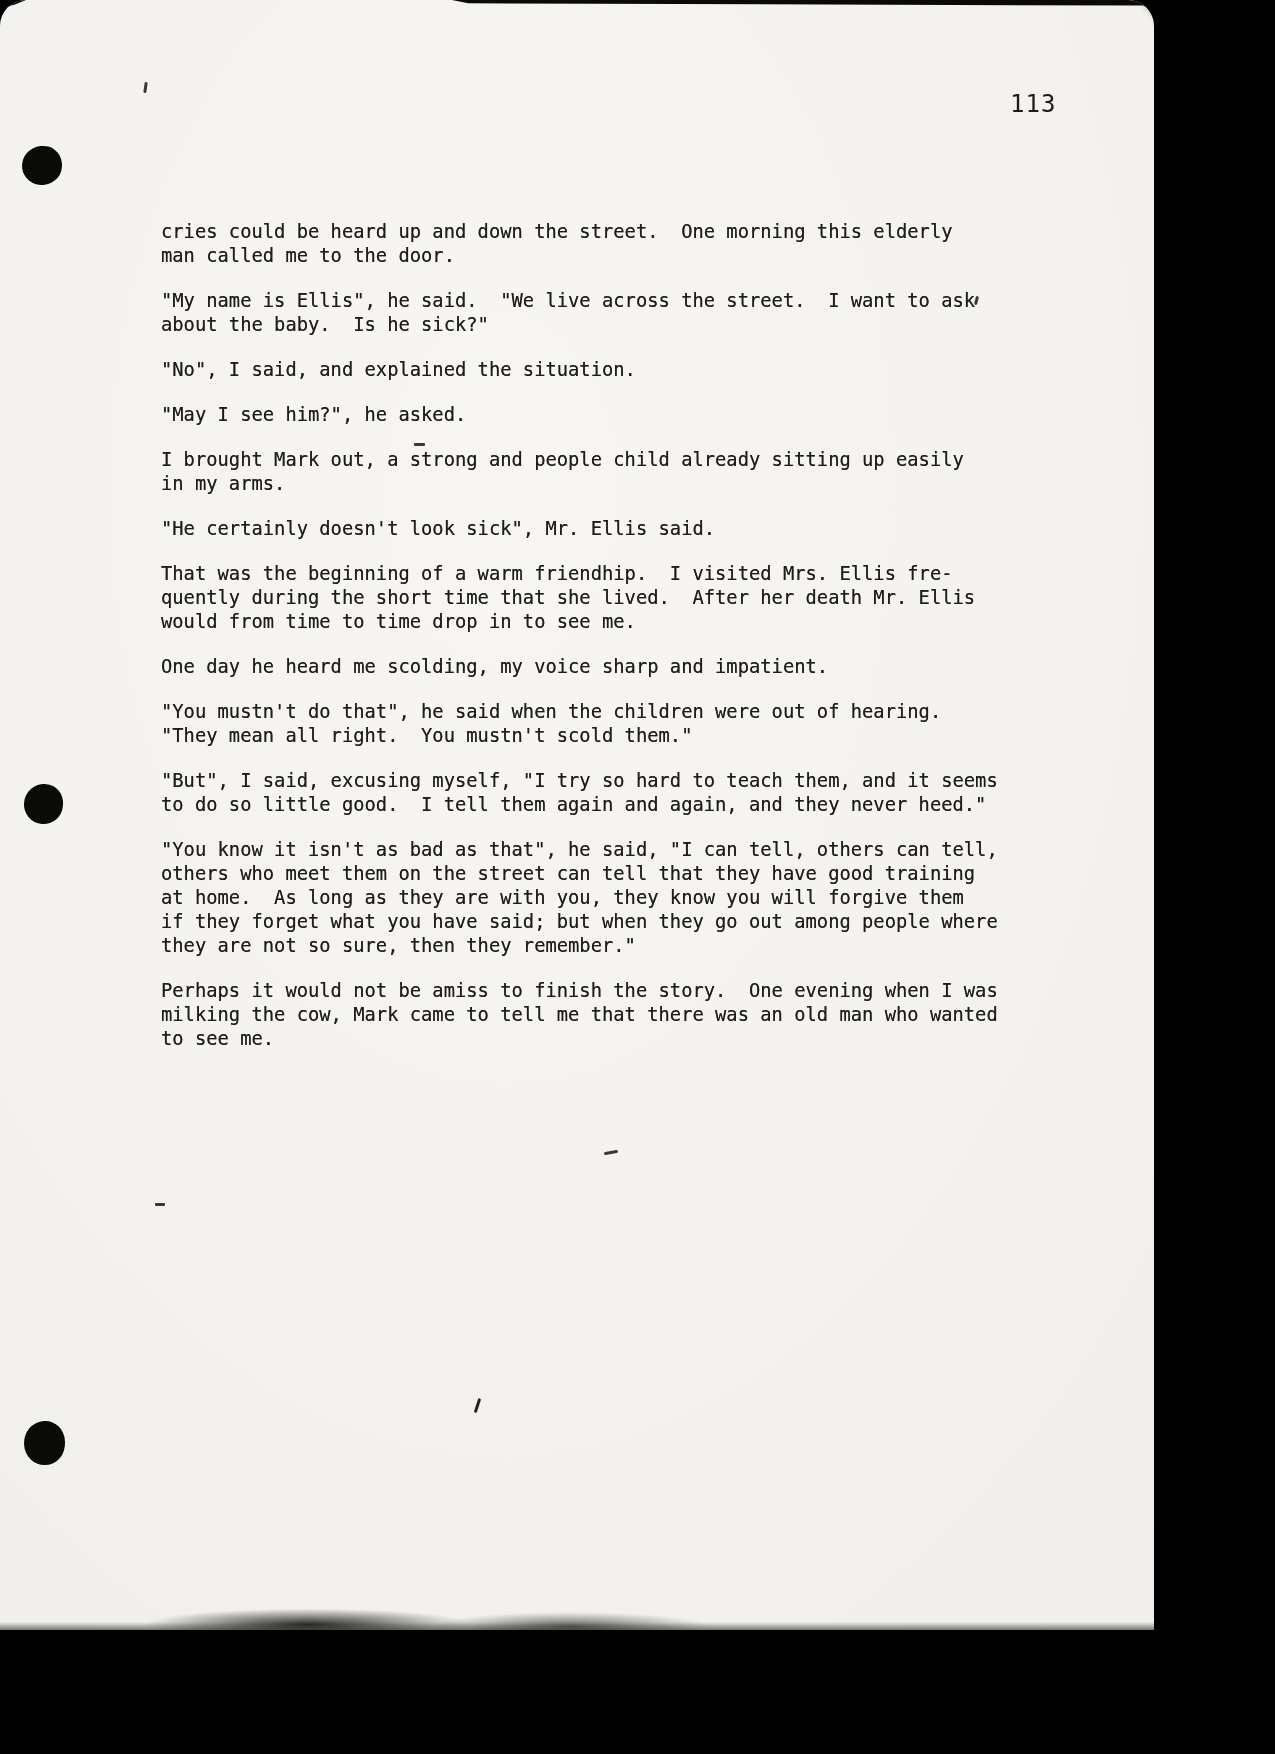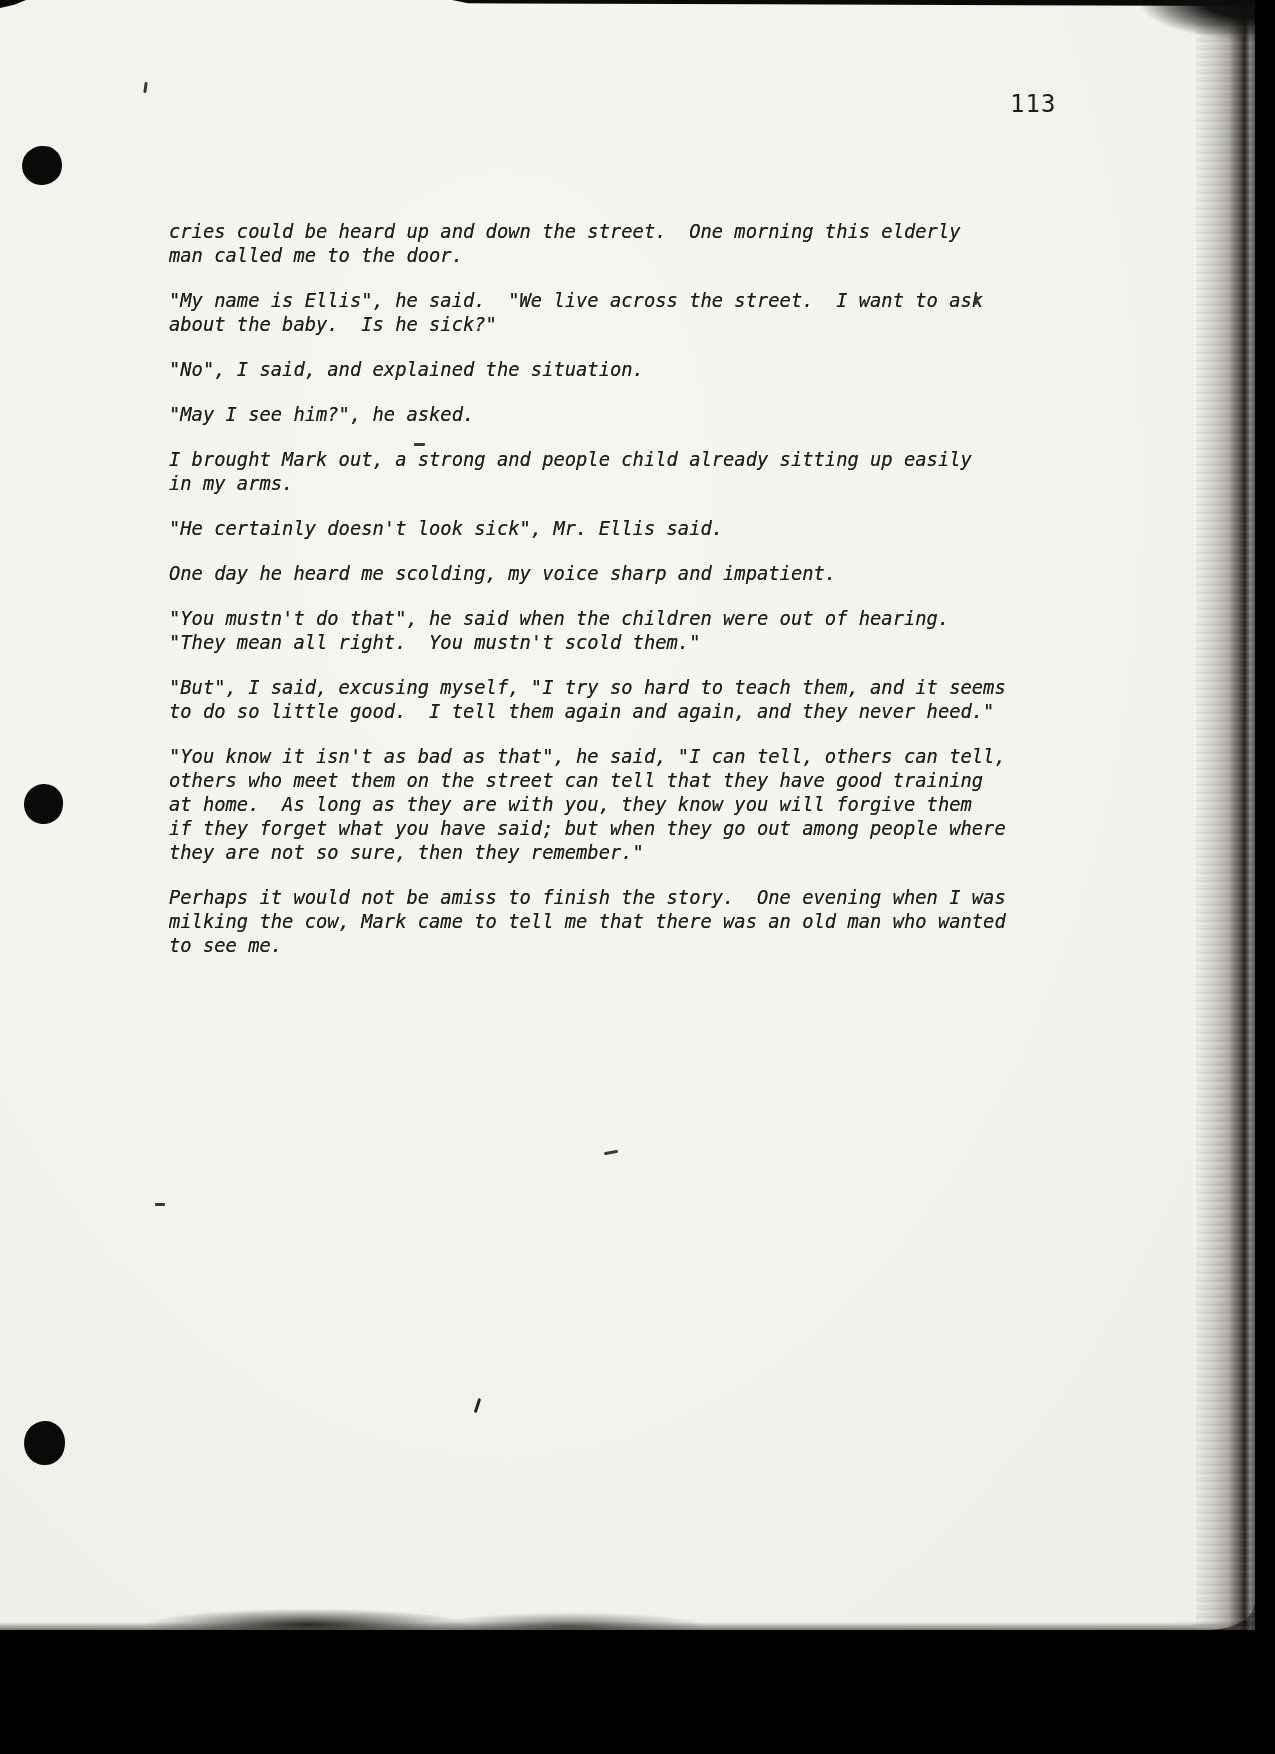--- a/index.html
+++ b/index.html
@@ -1,21 +1,22 @@
 <!DOCTYPE html>
 <html><head>
 <meta charset="utf-8">
 <style>
   html,body{margin:0;padding:0;background:#000;}
   .scan{
     position:relative;
-    width:1275px;height:1754px;
+    width:1154px;height:1754px;
     background:#000;
     overflow:hidden;
     font-family:"DejaVu Sans Mono", monospace;
+    border-radius:26px;
   }
   .paper{
     position:absolute;left:0;top:0;
     width:1255px;height:1630px;
     background:radial-gradient(ellipse at 40% 30%, #f7f6f3 0%, #f3f2ef 55%, #eeede9 100%);
     border-bottom-right-radius:45px 28px;
   }
   
   .corner-sliver{
     position:absolute;left:0;top:0;width:26px;height:8px;
@@ -69,21 +70,21 @@
   
   .page-number{
     position:absolute;left:1010px;top:90px;
     font-size:24px;color:#1d1c1a;letter-spacing:1px;
   }
   .body-text{
     position:absolute;left:155px;top:220px;width:920px;
     font-size:18.8px;line-height:24px;color:#1e1d1b;
     text-shadow:0 0 0.4px rgba(30,29,27,0.7);
   }
-  .para{white-space:pre;margin:0 0 21px 14px;font-style:italic;}
+  .para{white-space:pre;margin:0 0 21px 6px;}
   
   .speck{position:absolute;background:#3a3833;}
   .speck-tick-top{left:144px;top:82px;width:3px;height:11px;border-radius:2px;transform:rotate(8deg);}
   .speck-quote-ask{left:975px;top:296px;width:3px;height:9px;border-radius:2px;transform:rotate(14deg);}
   .speck-dash-mid{left:414px;top:443px;width:11px;height:3px;border-radius:1px;}
   .speck-dash-low{left:155px;top:1203px;width:10px;height:3px;border-radius:1px;}
   .speck-tilde{left:604px;top:1151px;width:14px;height:3px;border-radius:2px;transform:rotate(-10deg);}
   .speck-slash{left:476px;top:1398px;width:2.5px;height:15px;border-radius:2px;transform:rotate(18deg);background:#23221f;}
 </style>
 </head>
@@ -96,20 +97,23 @@
     <div class="body-text">
       <p class="para">cries could be heard up and down the street.  One morning this elderly
 man called me to the door.</p>
       <p class="para">"My name is Ellis", he said.  "We live across the street.  I want to ask
 about the baby.  Is he sick?"</p>
       <p class="para">"No", I said, and explained the situation.</p>
       <p class="para">"May I see him?", he asked.</p>
       <p class="para">I brought Mark out, a strong and people child already sitting up easily
 in my arms.</p>
       <p class="para">"He certainly doesn't look sick", Mr. Ellis said.</p>
+      <p class="para">That was the beginning of a warm friendhip.  I visited Mrs. Ellis fre-
+quently during the short time that she lived.  After her death Mr. Ellis
+would from time to time drop in to see me.</p>
       <p class="para">One day he heard me scolding, my voice sharp and impatient.</p>
       <p class="para">"You mustn't do that", he said when the children were out of hearing.
 "They mean all right.  You mustn't scold them."</p>
       <p class="para">"But", I said, excusing myself, "I try so hard to teach them, and it seems
 to do so little good.  I tell them again and again, and they never heed."</p>
       <p class="para">"You know it isn't as bad as that", he said, "I can tell, others can tell,
 others who meet them on the street can tell that they have good training
 at home.  As long as they are with you, they know you will forgive them
 if they forget what you have said; but when they go out among people where
 they are not so sure, then they remember."</p>

